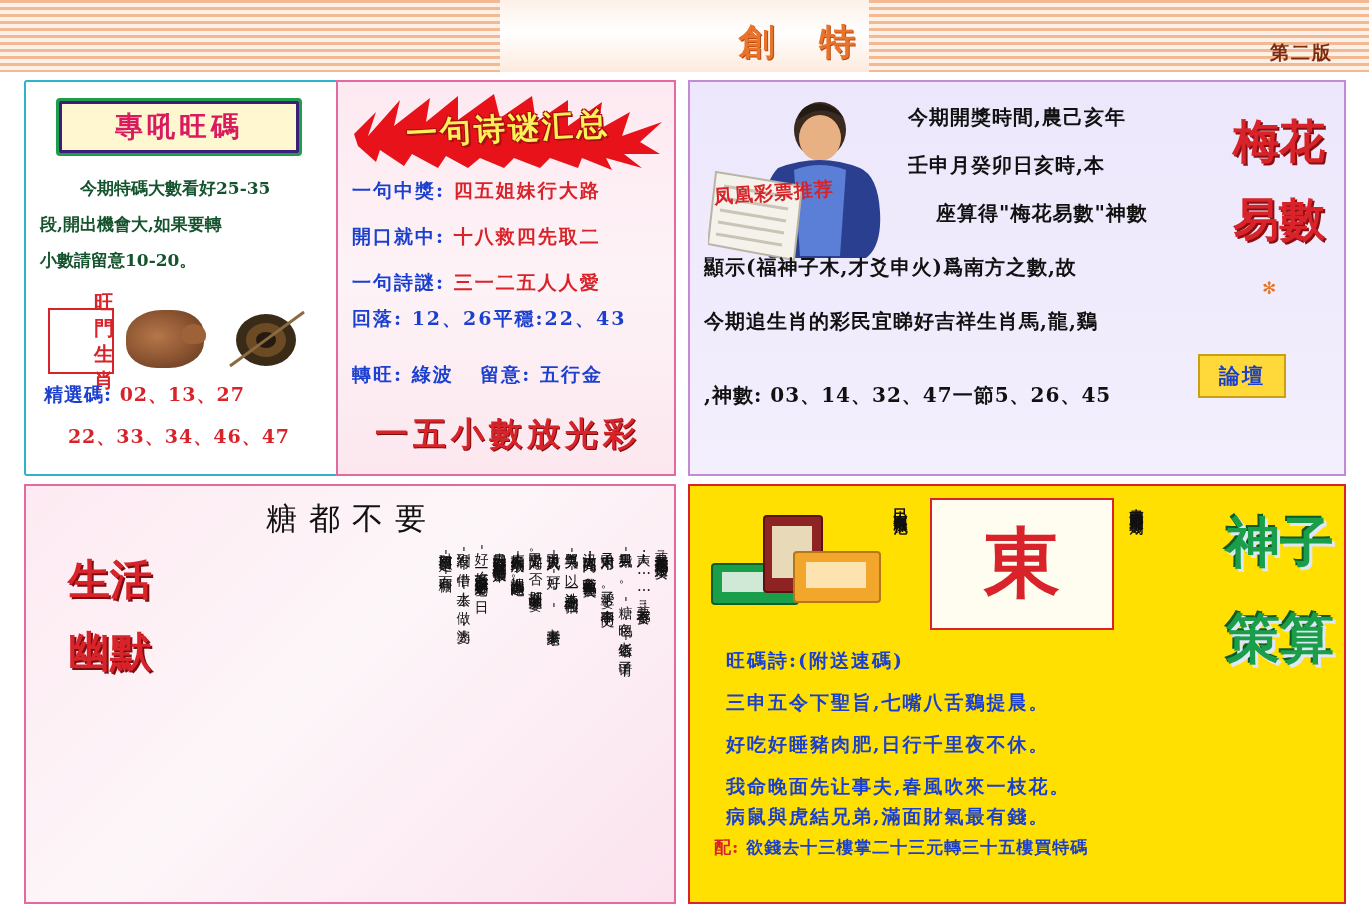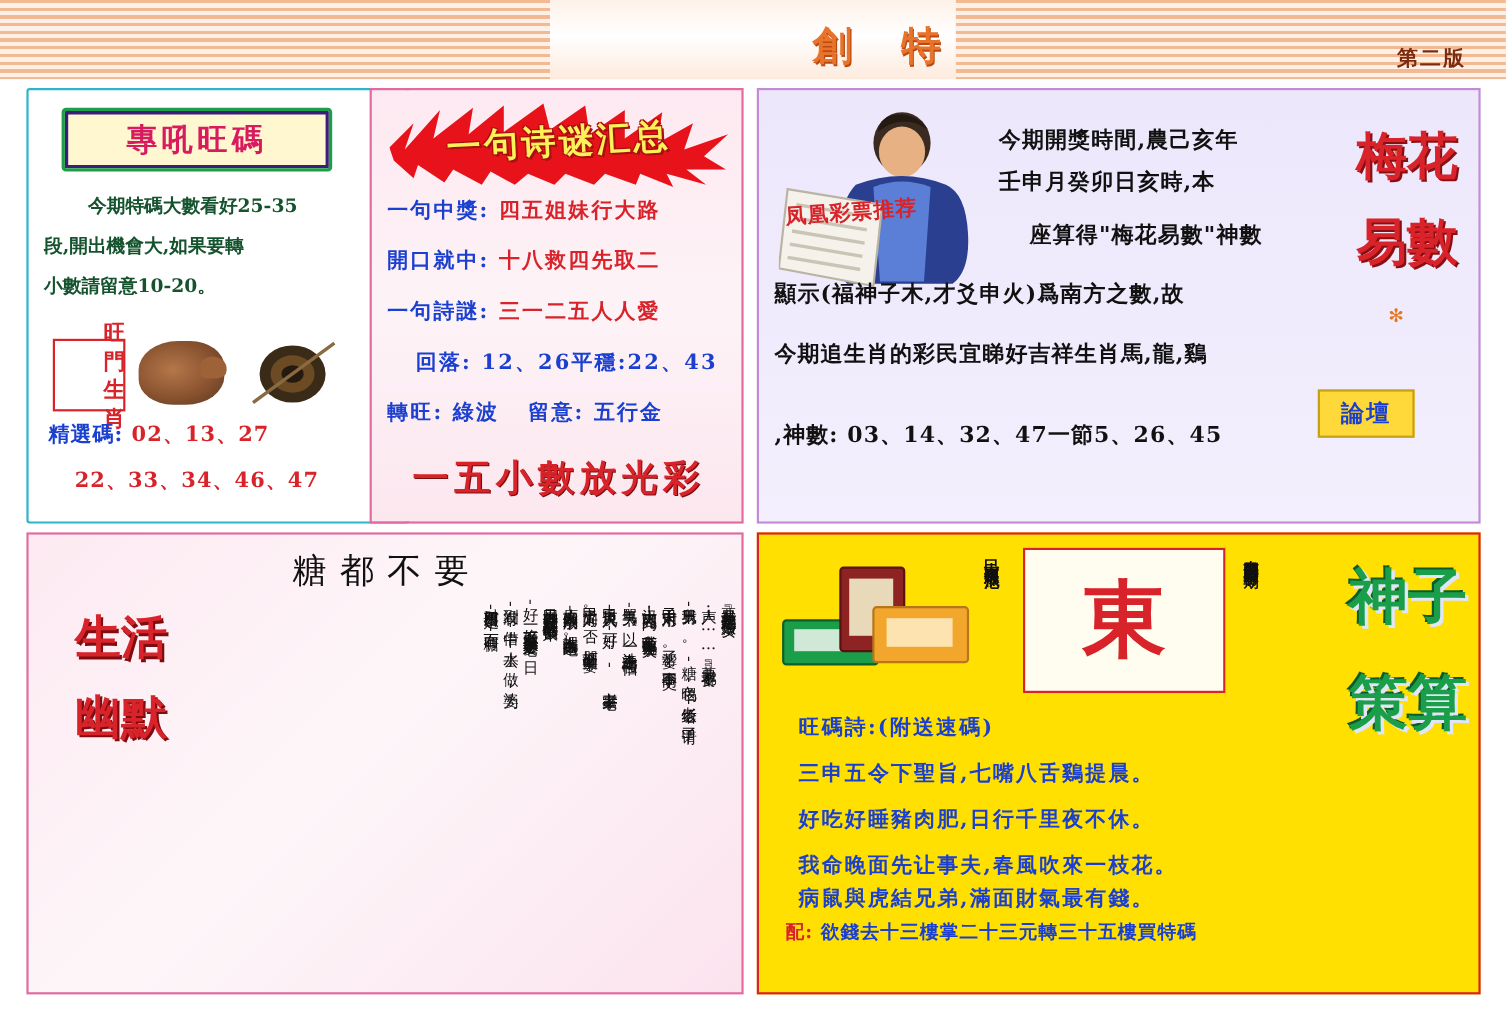--- a/index.html
+++ b/index.html
@@ -123,21 +123,21 @@
 
   
   #p3{left:688px;top:80px;width:658px;height:396px;
      background:linear-gradient(to bottom,#ece7fb,#f3effd);
      border:2px solid #c38ad8;}
   #p3 .text{
     position:absolute;
     font-family:"DejaVu Serif","Liberation Serif",serif;
     font-size:20px;font-weight:bold;color:#111;letter-spacing:1px;
   }
-  #p3 .t1{left:218px;top:22px;width:360px;margin-top:10px;}
+  #p3 .t1{left:218px;top:22px;width:360px;}
   #p3 .t2{left:218px;top:70px;width:360px;}
   #p3 .t3{left:246px;top:118px;width:340px;}
   #p3 .t4{left:14px;top:172px;width:600px;}
   #p3 .t5{left:14px;top:226px;width:620px;}
   #p3 .t6{left:14px;top:300px;width:620px;}
   #p3 .sidetitle{
     position:absolute;right:10px;top:20px;width:110px;
     font-family:"DejaVu Serif","Liberation Serif",serif;
     font-size:46px;font-weight:bold;color:#d8232a;
     line-height:78px;text-align:center;letter-spacing:0;
@@ -286,21 +286,21 @@
     <span class="v">四五姐妹行大路</span>
   </div>
   <div class="row" style="top:142px;">
     <span>開口就中:</span>
     <span class="v">十八救四先取二</span>
   </div>
   <div class="row" style="top:188px;">
     <span>一句詩謎:</span>
     <span class="v">三一二五人人愛</span>
   </div>
-  <div class="row blue" style="top:234px;margin-left:26px;">
+  <div class="row blue" style="top:224px;">
     <span>回落:</span>
     <span class="v">12、26平穩:22、43</span>
   </div>
   <div class="row blue" style="top:280px;">
     <span>轉旺: 綠波</span>
     <span class="v" style="margin-left:18px;">留意: 五行金</span>
   </div>
 
   <div class="bottom">一五小數放光彩</div>
 </div>

